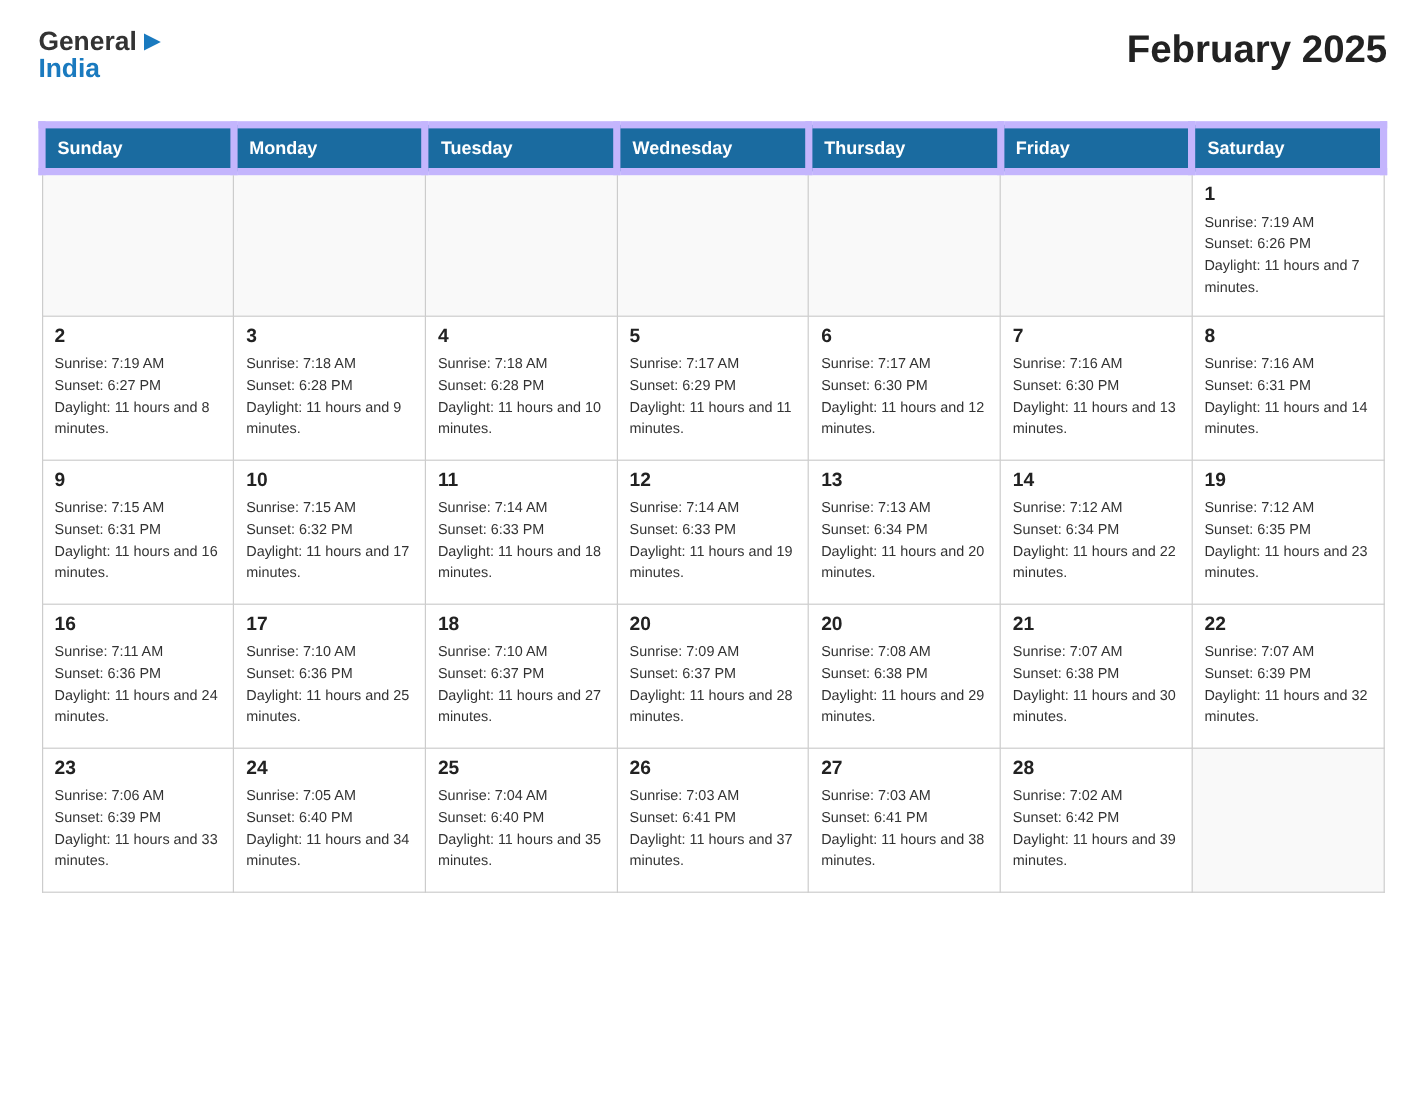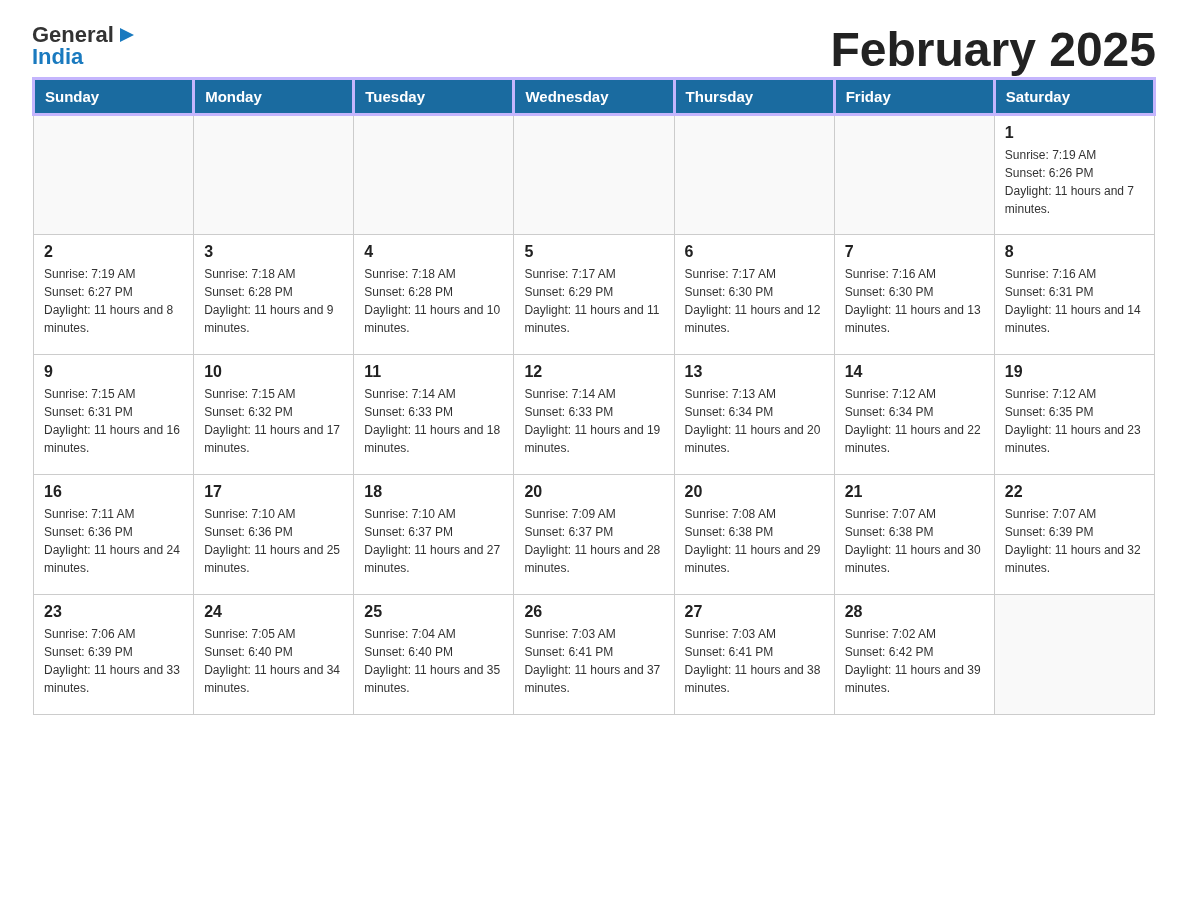--- a/index.html
+++ b/index.html
@@ -8,21 +8,21 @@
       background: #fff;
       color: #222;
       padding: 24px 32px;
       width: 1188px;
       min-height: 918px;
     }
     .header {
       display: flex;
       justify-content: space-between;
       align-items: flex-start;
-      margin-bottom: 0;
+      margin-bottom: 32px;
     }
     .logo {
       display: flex;
       align-items: center;
     }
     .logo-text-general {
       font-size: 22px;
       font-weight: bold;
       color: #333;
       line-height: 1;
@@ -34,21 +34,21 @@
       line-height: 1;
     }
     .logo-lines {
       display: flex;
       flex-direction: column;
     }
     .title-block {
       text-align: right;
     }
     .calendar-title {
-      font-size: 48px;
+      font-size: 32px;
       font-weight: bold;
       color: #222;
       line-height: 1.1;
     }
     .calendar-subtitle {
       font-size: 20px;
       color: #555;
       margin-top: 4px;
     }
     .calendar-table {
@@ -56,21 +56,21 @@
       border-collapse: collapse;
       table-layout: fixed;
     }
     .calendar-table thead th {
       background: #1a6ba0;
       color: #fff;
       font-size: 15px;
       font-weight: bold;
       padding: 8px 10px;
       text-align: left;
-      border: 3px solid #c4b5fd;
+      border: 6px solid #c4b5fd;
     }
     .calendar-table tbody td {
       border: 1px solid #ccc;
       vertical-align: top;
       padding: 8px 10px;
       min-height: 90px;
       height: 120px;
     }
     .day-number {
       font-size: 16px;

